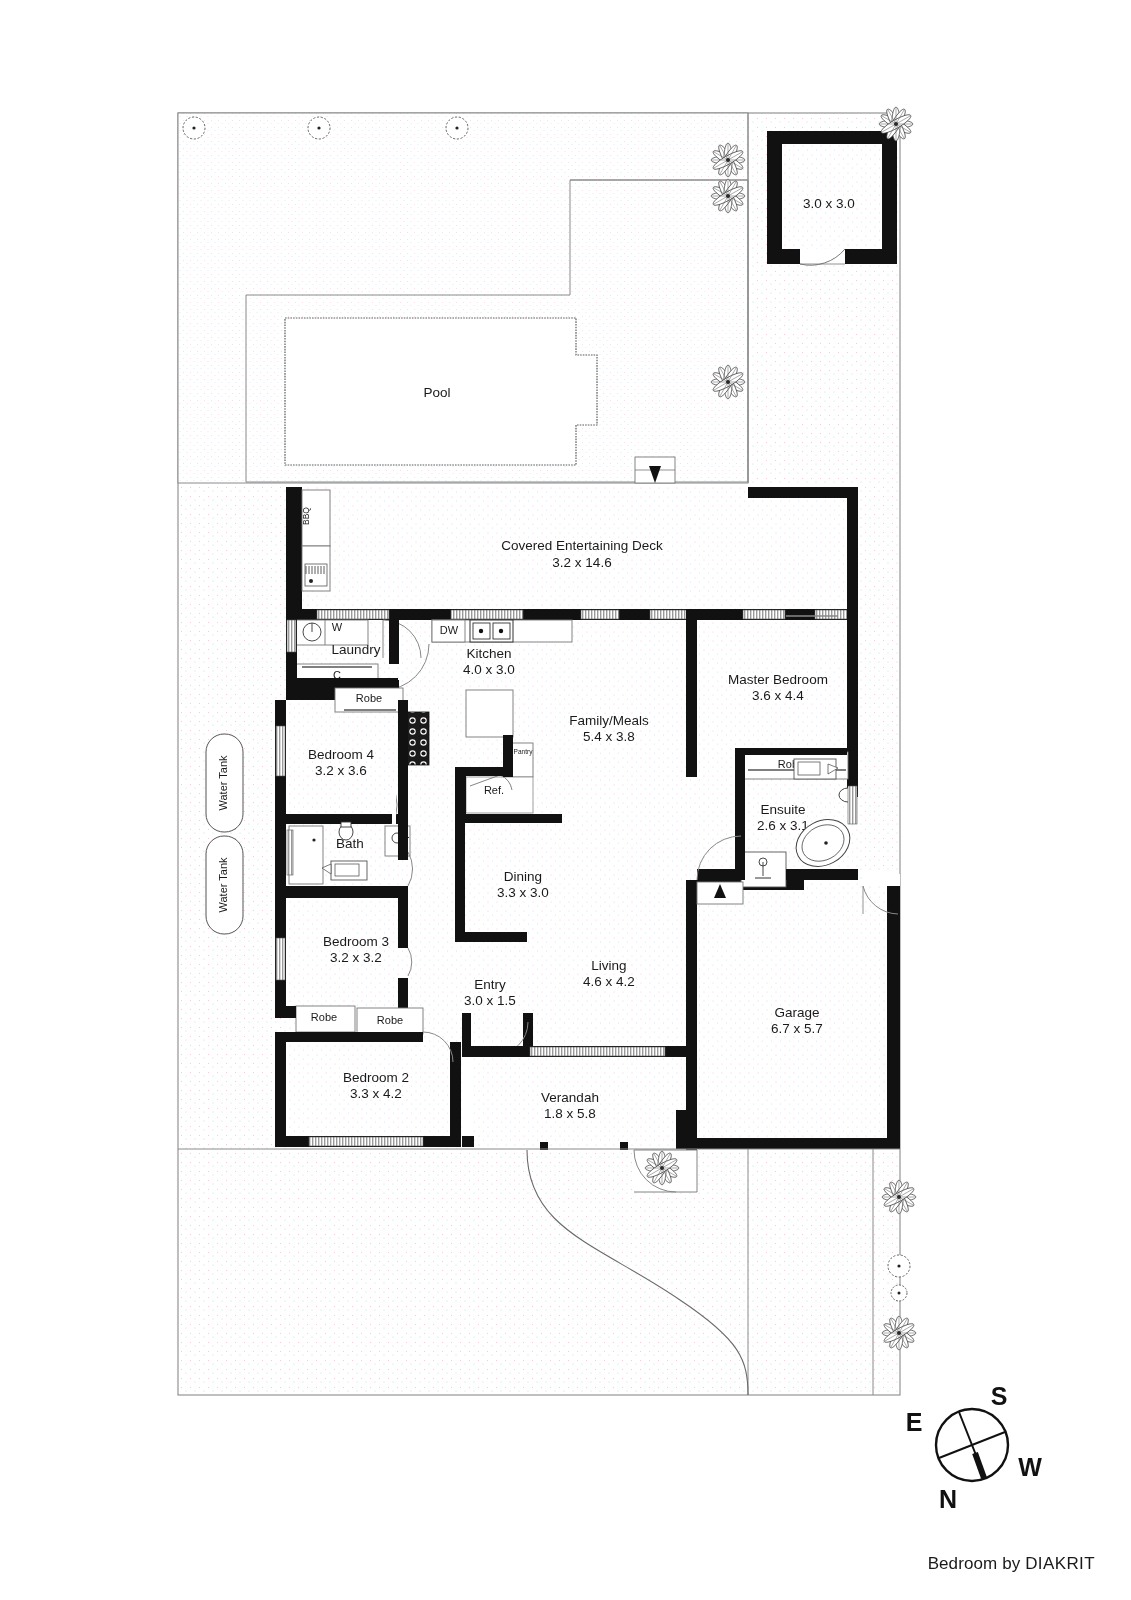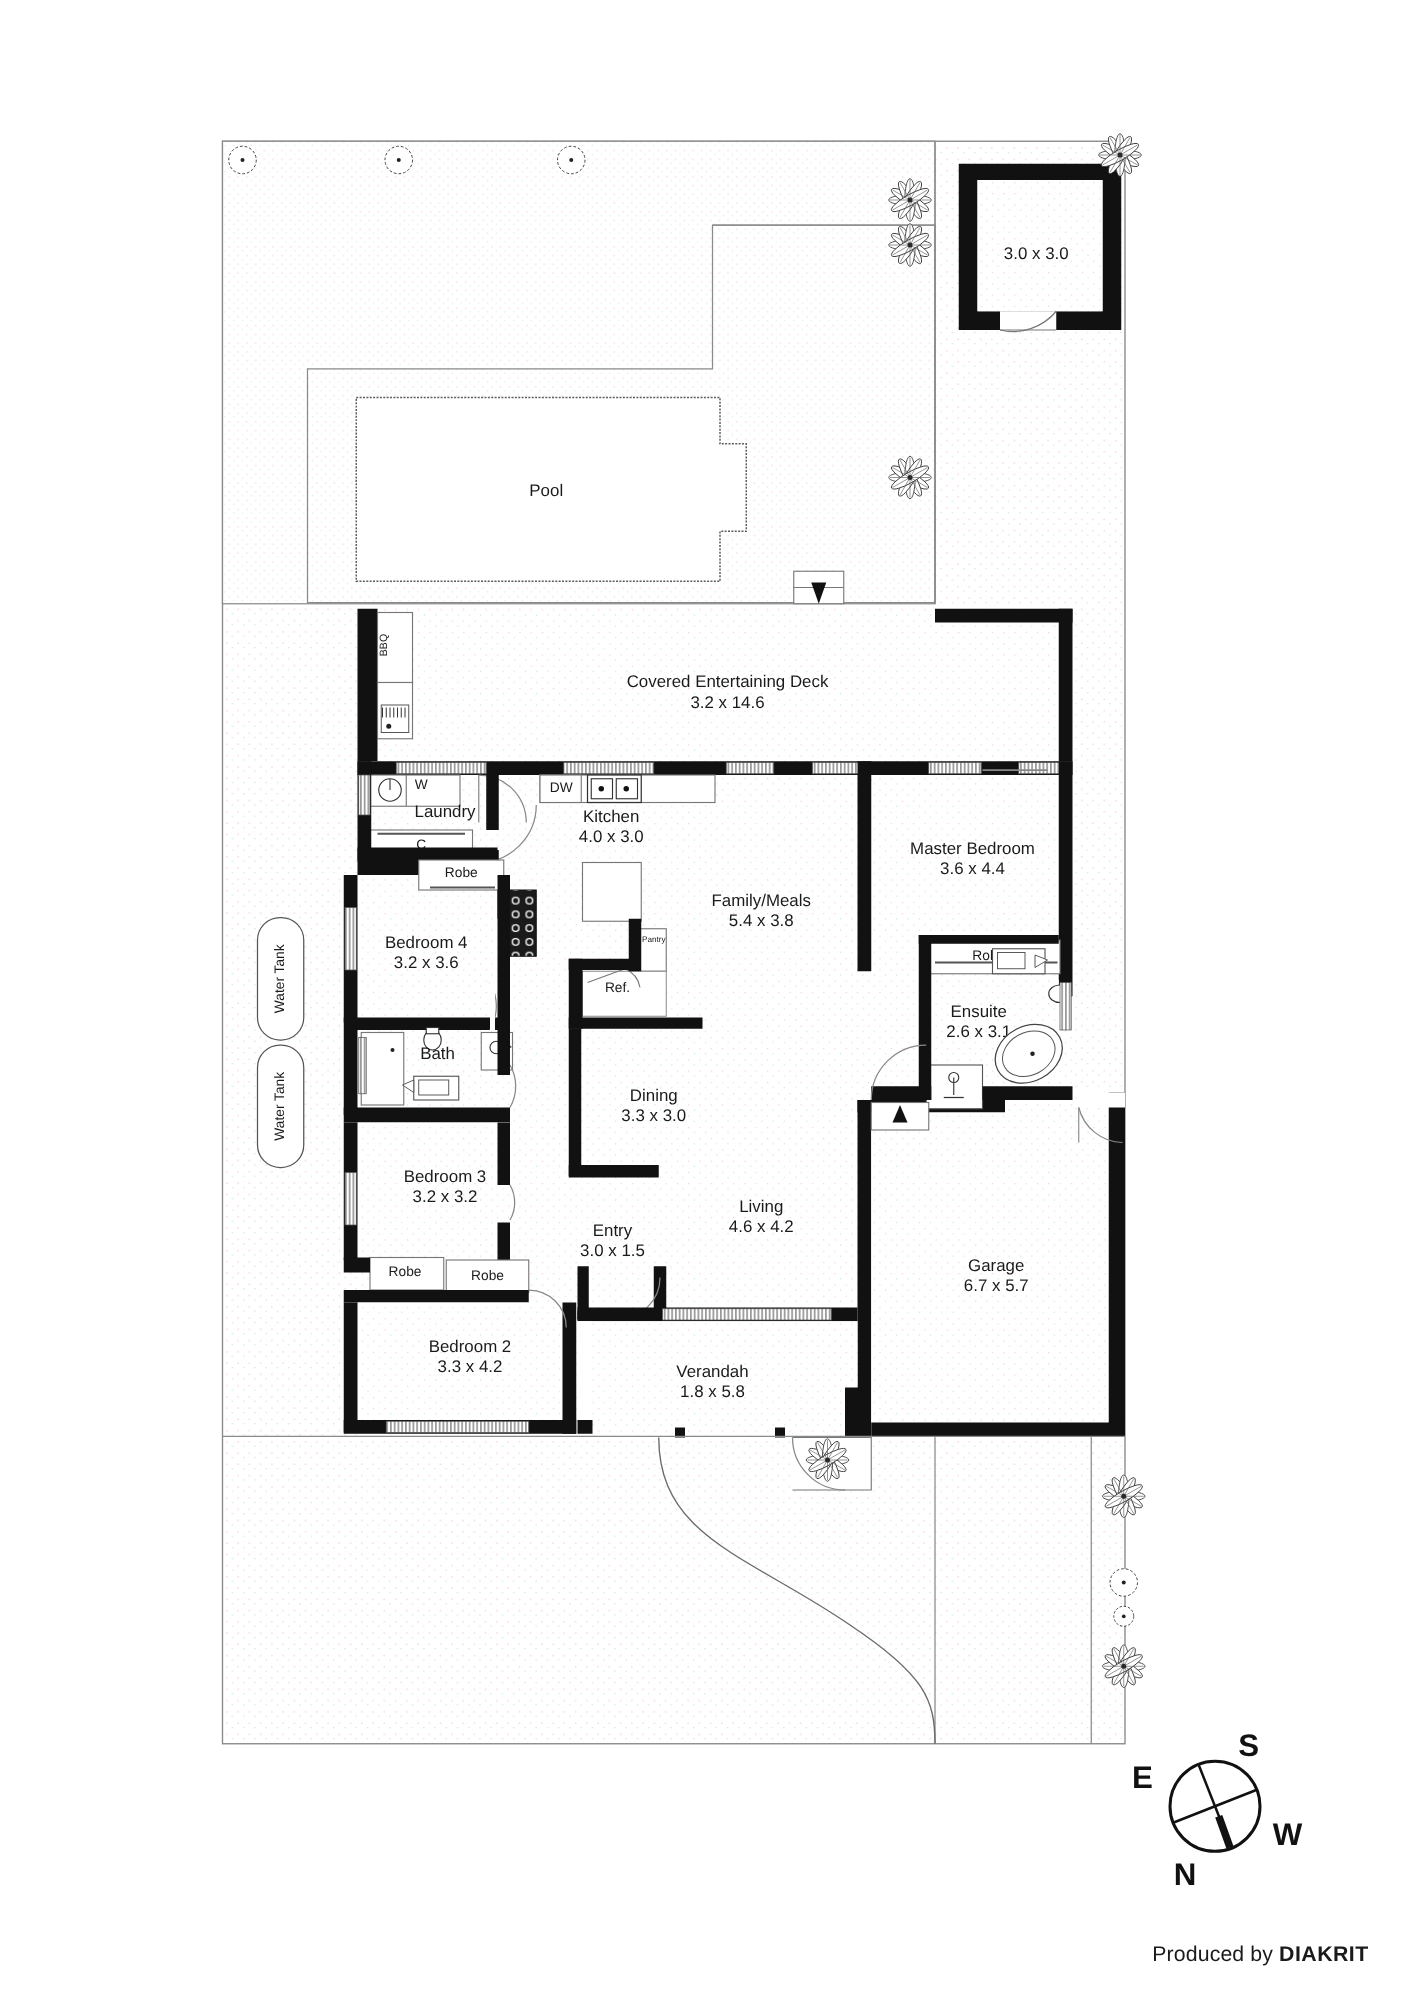--- a/index.html
+++ b/index.html
@@ -6,21 +6,21 @@
   body{width:1131px;height:1600px;font-family:"Liberation Sans", sans-serif;color:#000;}
   #stage{position:relative;width:1131px;height:1600px;overflow:hidden;background:#fff;}
   svg#plan{position:absolute;left:0;top:0;width:1131px;height:1600px;}
   .lbl{font-family:"Liberation Sans", sans-serif;fill:#1a1a1a;text-anchor:middle;dominant-baseline:middle;}
   .lbl-name{font-size:13.5px;}
   .lbl-dim{font-size:13.5px;}
   .lbl-sm{font-size:11px;}
   .lbl-xs{font-size:8.5px;}
   .lbl-tiny{font-size:6.5px;}
   .brand{position:absolute;right:36px;bottom:26px;font-size:17px;letter-spacing:.1px;color:#1a1a1a;white-space:nowrap;}
-  .brand b{font-weight:bold;letter-spacing:.4px;}
+  .brand b{font-weight:normal;letter-spacing:.4px;}
   .compass-txt{font-size:25px;font-weight:bold;fill:#111;font-family:"Liberation Sans",sans-serif;text-anchor:middle;dominant-baseline:middle;}
 </style>
 </head>
 <body>
 
 <div id="stage">
 
 <svg id="plan" viewBox="0 0 1131 1600" xmlns="http://www.w3.org/2000/svg">
   <defs>
 
@@ -440,17 +440,17 @@
     <line x1="-13" y1="-33" x2="13" y2="33" stroke="#111" stroke-width="2"></line>
     <line x1="3" y1="8" x2="12" y2="33" stroke="#111" stroke-width="6"></line>
     <text class="compass-txt" x="27" y="-47">S</text>
     <text class="compass-txt" x="-58" y="-21">E</text>
     <text class="compass-txt" x="58" y="24">W</text>
     <text class="compass-txt" x="-24" y="56">N</text>
   </g>
 </svg>
 
 <div class="brand">
-  <span>Produced by</span>
+  <span>Bedroom by</span>
   <b>DIAKRIT</b>
 </div>
 
 </div>
 
 </body></html>

